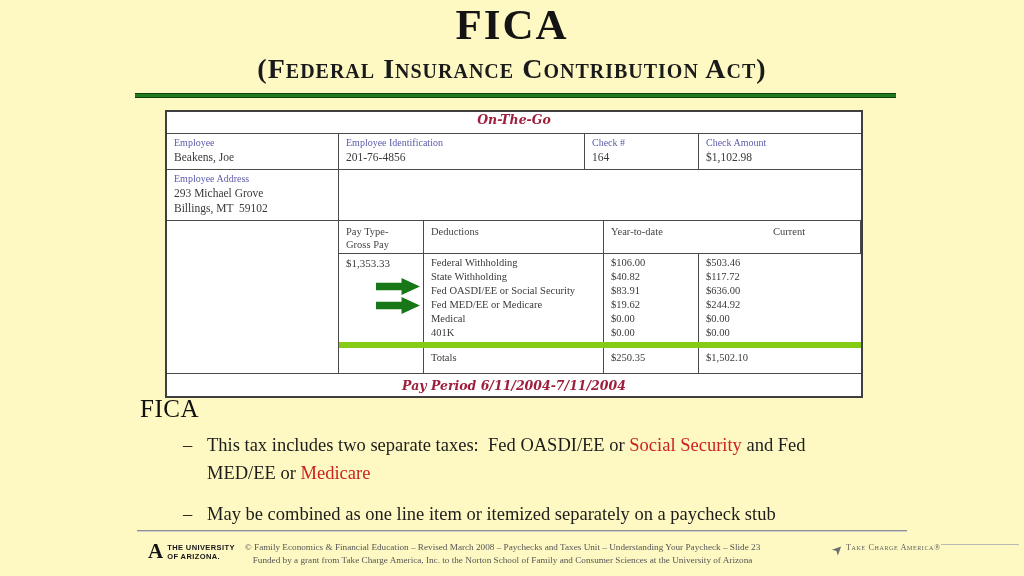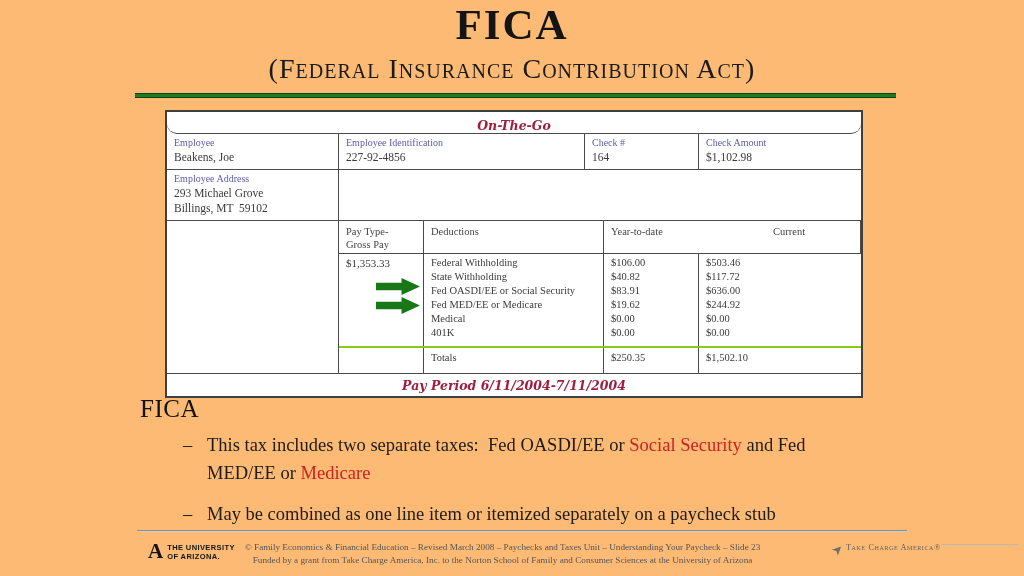--- a/index.html
+++ b/index.html
@@ -1,52 +1,52 @@
 <!DOCTYPE html>
 <html><head>
 <meta charset="utf-8">
 <style>
   * { margin:0; padding:0; box-sizing:border-box; }
   html,body { background:#e8e8e8; }
   .slide {
-    position:relative; width:1024px; height:576px; background:#fdba74;
+    position:relative; width:1024px; height:576px; background:#fef9c3;
     font-family:"Liberation Serif", serif; overflow:hidden; margin:0 auto;
   }
 
   
   .title { position:absolute; top:0px; left:0; width:100%; text-align:center;
     font-size:43px; line-height:50px; font-weight:600; letter-spacing:2px; color:#141414; }
   .subtitle { position:absolute; top:52px; left:0; width:100%; text-align:center;
-    font-size:28px; line-height:34px; font-weight:400; font-variant:small-caps;
+    font-size:28px; line-height:34px; font-weight:700; font-variant:small-caps;
     letter-spacing:1px; color:#1a1a1a; }
   .green-rule { position:absolute; left:135px; top:93px; width:761px; height:5px;
     background:#1e7c1e; border-top:1px solid #103f10; border-bottom:1px solid #103f10; }
 
   
   .paystub { position:absolute; left:165px; top:110px; width:698px;
     border:2px solid #3f3f3f; background:#fff; color:#3a3a3a; }
   .ps-row { display:flex; border-bottom:1px solid #4a4a4a; }
   .ps-row:last-child { border-bottom:none; }
   .cell { border-right:1px solid #4a4a4a; padding:2px 7px; overflow:hidden; }
   .cell.last { border-right:none; }
   .script { font-family:"DejaVu Serif", serif; font-style:italic; font-weight:bold;
     color:#9e1e3c; font-size:12.5px; }
-  .row-company { height:22px; justify-content:center; align-items:flex-end;border-radius:10px; }
+  .row-company { height:22px; justify-content:center; align-items:flex-start; }
   .row-info { height:36px; }
   .row-addr { height:51px;gap:40px; }
   .row-main { height:153px; }
   .row-period { height:22px; justify-content:center; align-items:center; }
   .lbl { font-size:10px; line-height:14px; color:#5b5baa; }
   .val { font-size:11.5px; line-height:15px; color:#3a3a3a; }
   .w-emp { width:172px; } .w-id { width:246px; } .w-chk { width:114px; }
   .cell.grow { flex:1 1 auto; }
   .main-left { width:172px; border-right:1px solid #4a4a4a; }
   .sub { flex:1 1 auto; display:flex; flex-direction:column; }
   .sub-header { height:33px; border-bottom:1px solid #4a4a4a; display:flex; }
-  .sub-data { height:94px; border-bottom:2px solid #84cc16; display:flex;justify-content:flex-end; }
+  .sub-data { height:94px; border-bottom:6px solid #84cc16; display:flex;justify-content:flex-end; }
   .sub-totals { flex:1 1 auto; display:flex; }
   .c-pay { width:85px; } .c-ded { width:180px; } .c-cur { width:95px; }
   .hdr { font-size:10.5px; line-height:13px; color:#444; padding-top:4px; }
   .ded-line { font-size:10.5px; line-height:14px; color:#3a3a3a; white-space:nowrap; }
   .gross-val { font-size:11px; line-height:14px; color:#3a3a3a; }
   .arrows { margin-top:8px; margin-left:30px; }
   .arrow { width:44px; height:17px; background:#187818; margin-bottom:2px;
     clip-path:polygon(0 28%, 58% 28%, 58% 0, 100% 50%, 58% 100%, 58% 72%, 0 72%); }
   .totals-line { font-size:10.5px; line-height:16px; color:#3a3a3a; }
   .prewrap { white-space:pre-wrap; }
@@ -91,21 +91,21 @@
       <span class="script">On-The-Go</span>
     </div>
 
     <div class="ps-row row-info">
       <div class="cell w-emp">
         <div class="lbl">Employee</div>
         <div class="val">Beakens, Joe</div>
       </div>
       <div class="cell w-id">
         <div class="lbl">Employee Identification</div>
-        <div class="val">227-92-4856</div>
+        <div class="val">201-76-4856</div>
       </div>
       <div class="cell w-chk">
         <div class="lbl">Check #</div>
         <div class="val">164</div>
       </div>
       <div class="cell grow last">
         <div class="lbl">Check Amount</div>
         <div class="val">$1,102.98</div>
       </div>
     </div>

